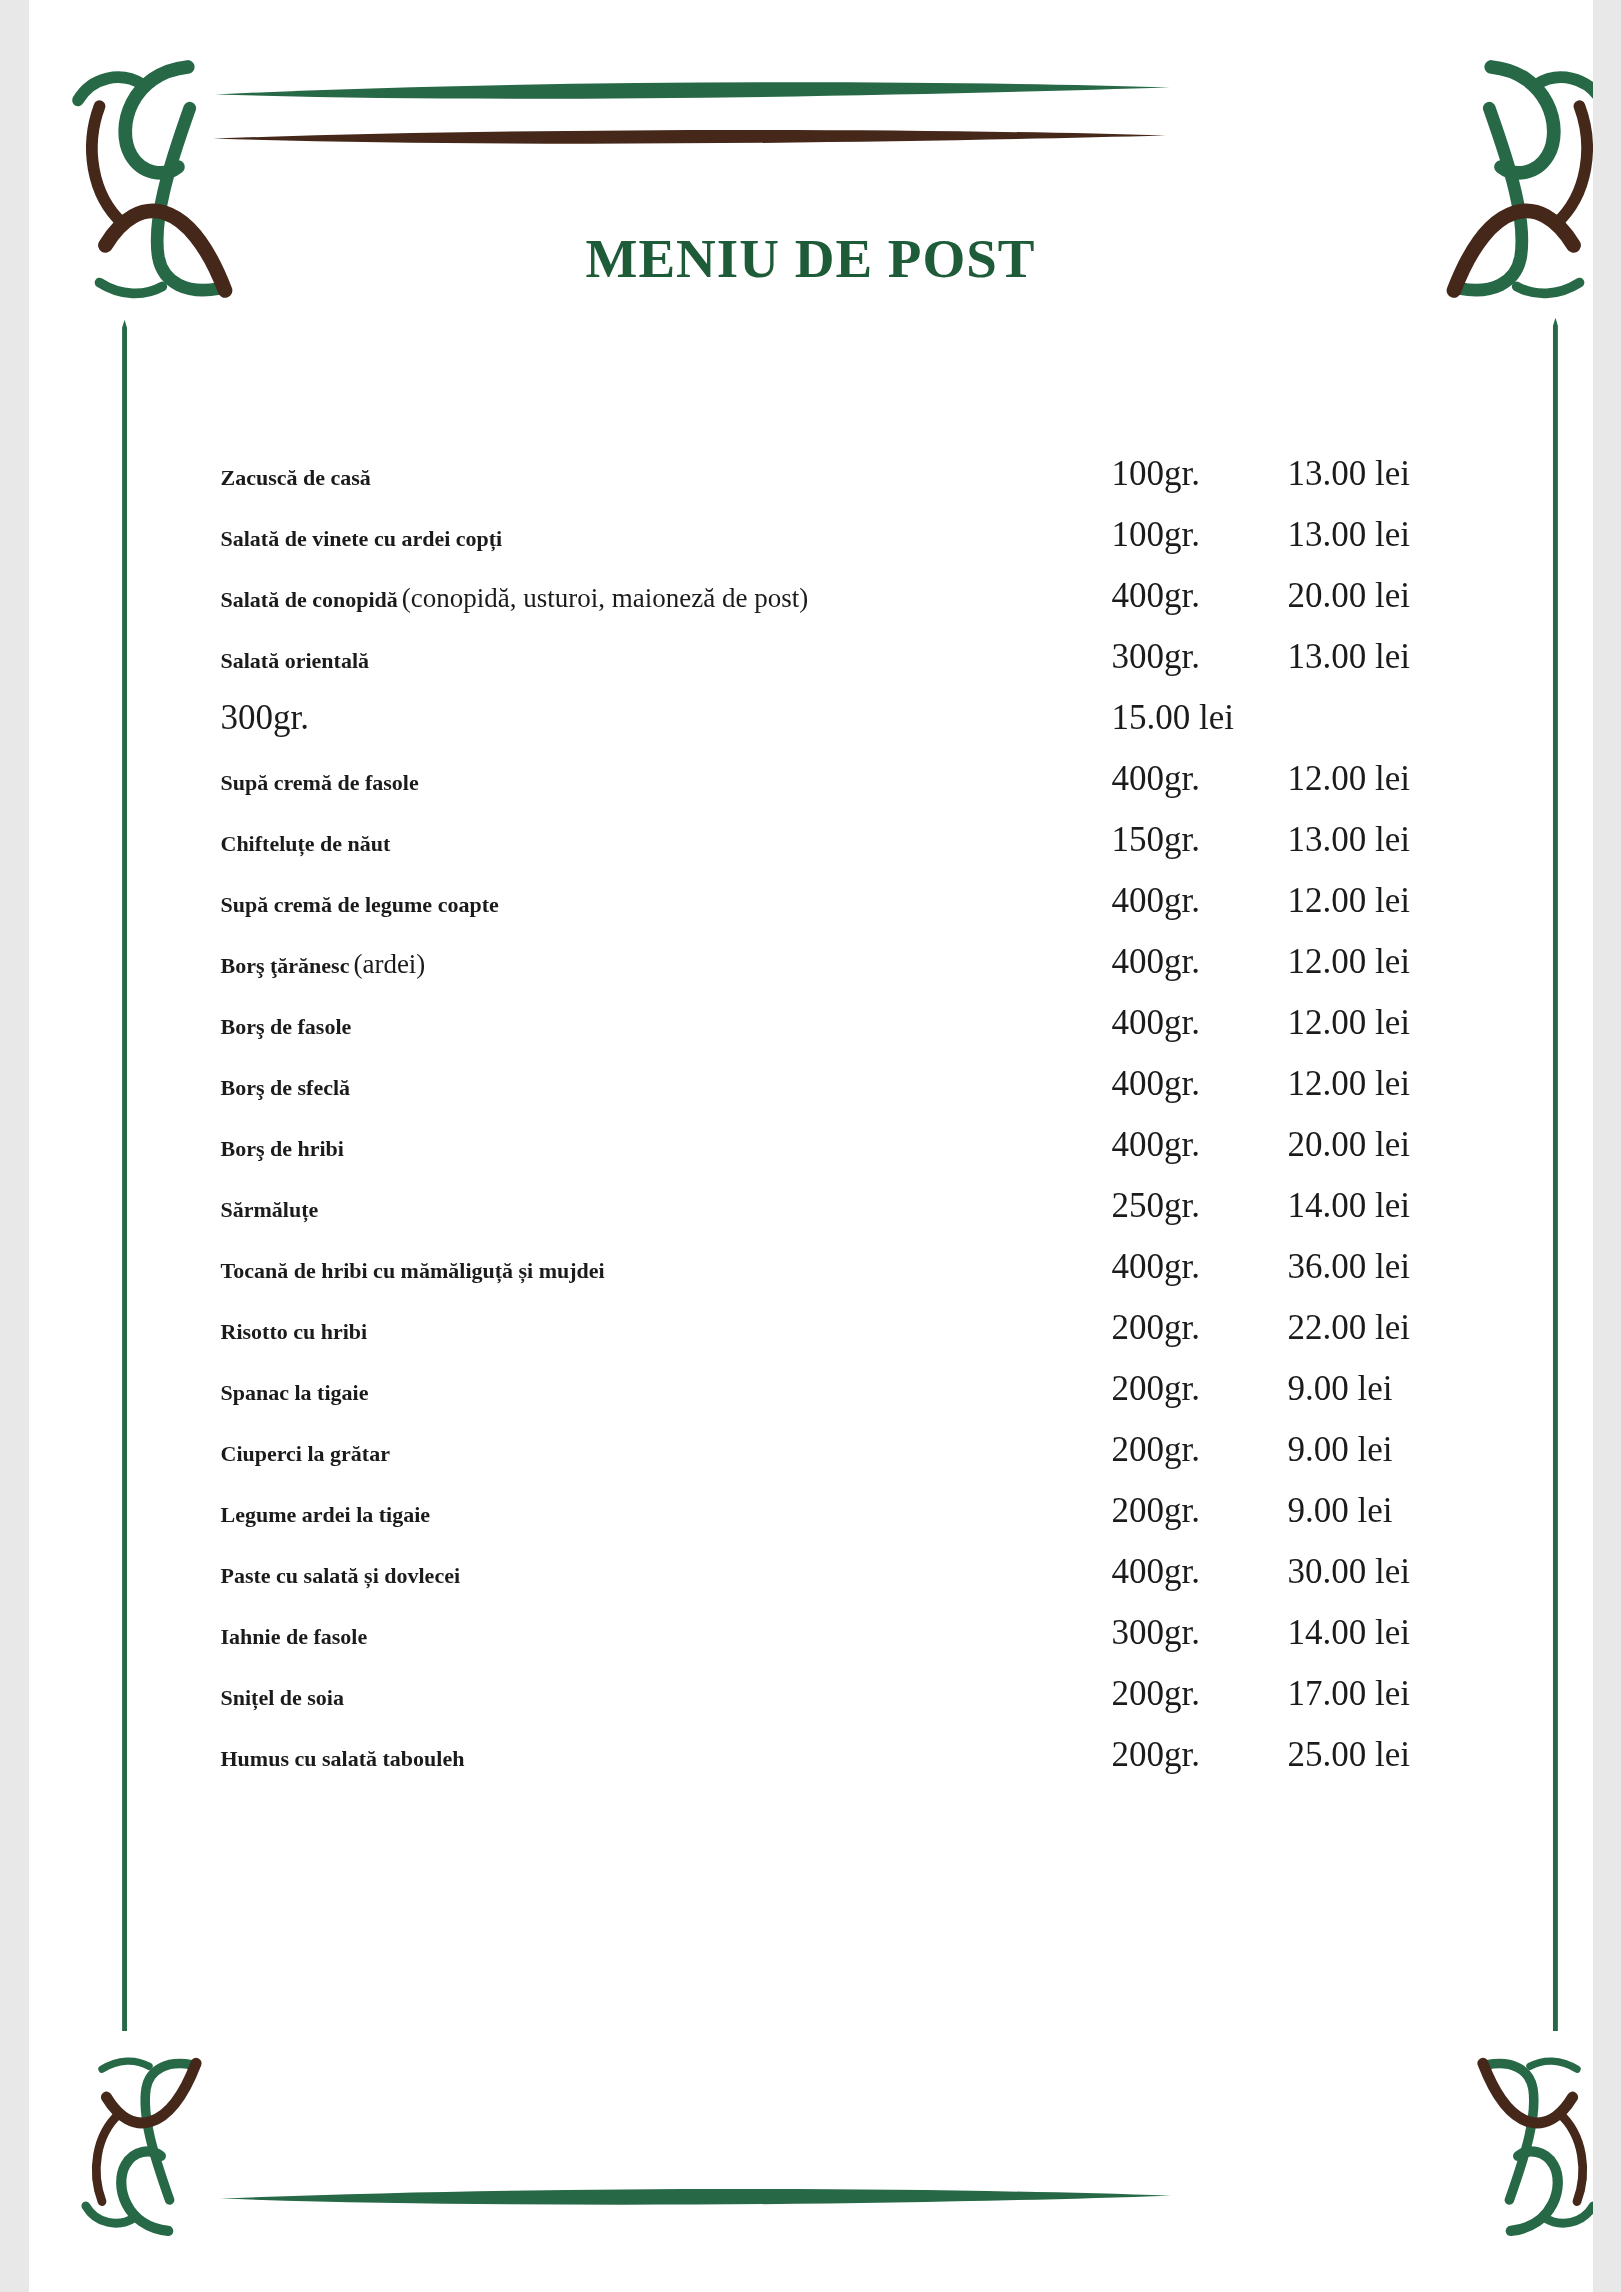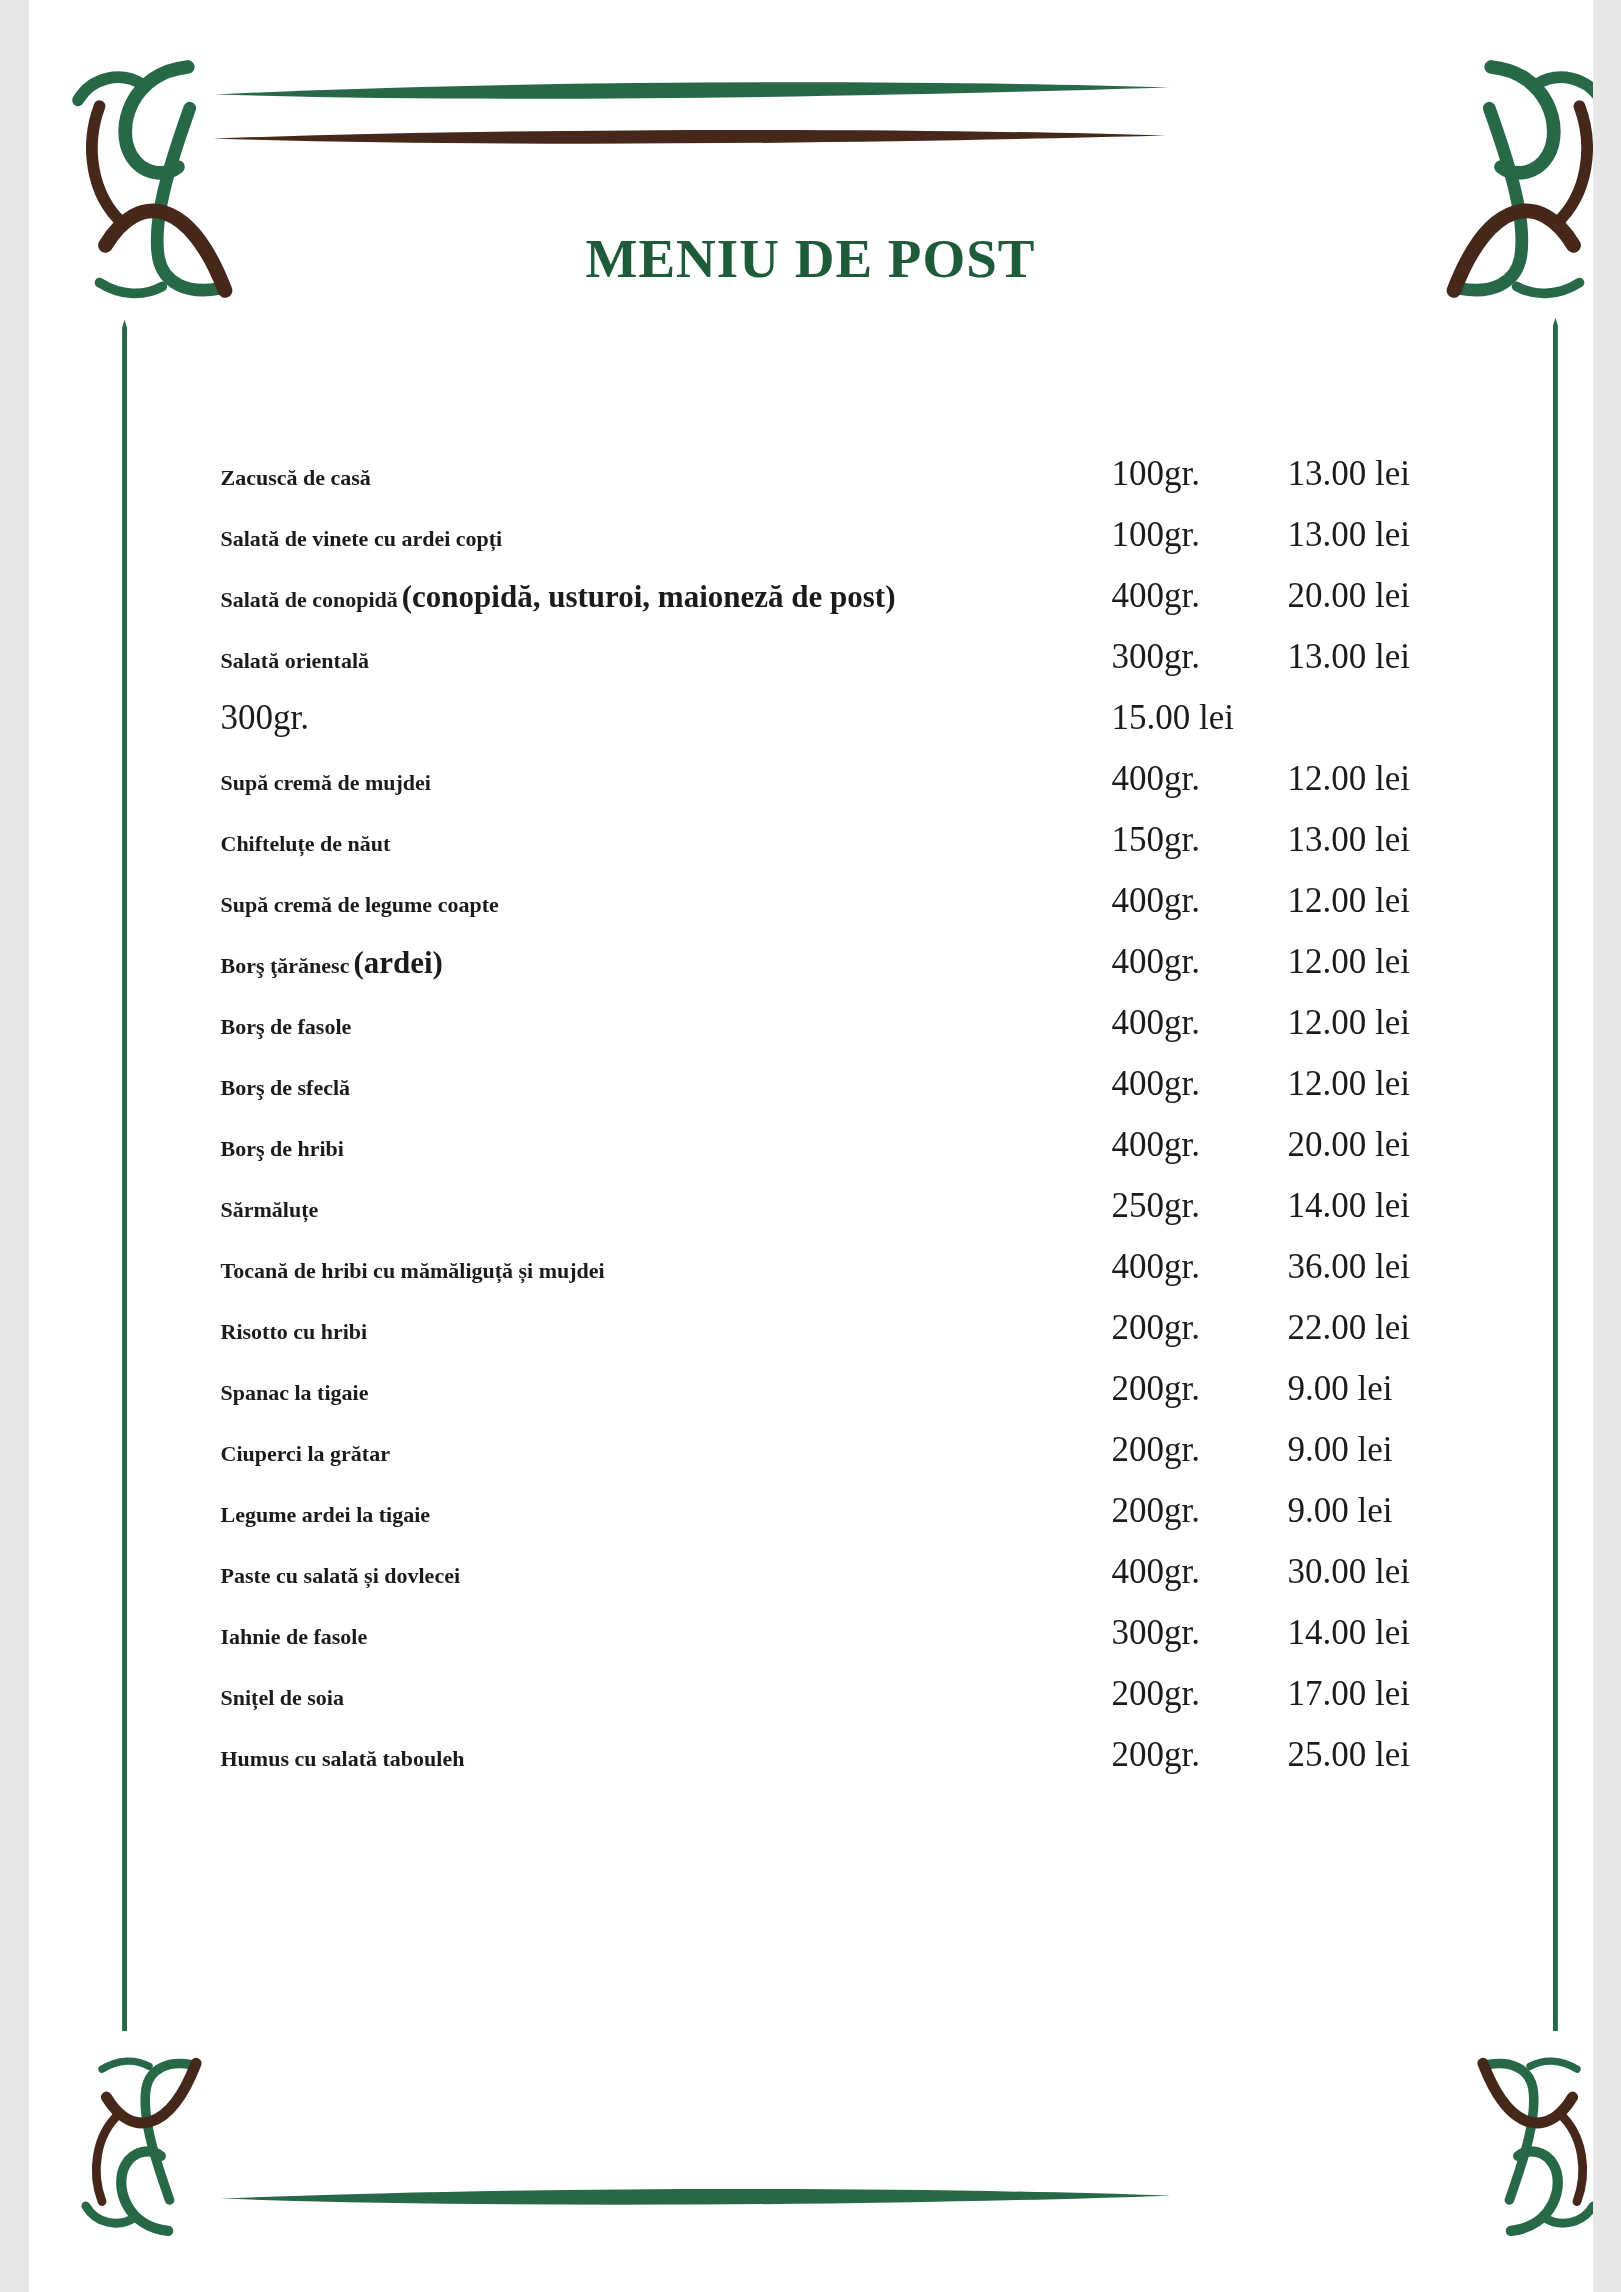--- a/index.html
+++ b/index.html
@@ -30,21 +30,21 @@
   }
   .row {
     display:grid;
     grid-template-columns:891px 176px 1fr;
     align-items:baseline;
     height:61px;
     white-space:nowrap;
   }
   .cell { line-height:61px; color:#1b1b1b; }
   .dish { font-weight:bold; font-size:22px; }
-  .note { font-weight:bold; font-size:31px; }
+  .note { font-weight:normal; font-size:27px; }
   .weight, .price { font-size:35px; }
 </style>
 </head>
 <body>
 
 <div class="page">
 
   <svg class="deco-svg" viewBox="0 0 1654 2339" aria-hidden="true">
     <defs>
       <g id="flourish">
@@ -124,21 +124,21 @@
       <div class="cell price">13.00 lei</div>
     </div>
 
     <div class="row">
       <div class="cell weight">300gr.</div>
       <div class="cell price">15.00 lei</div>
     </div>
 
     <div class="row">
       <div class="cell namecell">
-        <span class="dish">Supă cremă de mujdei</span>
+        <span class="dish">Supă cremă de fasole</span>
         
       </div>
       <div class="cell weight">400gr.</div>
       <div class="cell price">12.00 lei</div>
     </div>
 
     <div class="row">
       <div class="cell namecell">
         <span class="dish">Chifteluțe de năut</span>
         

